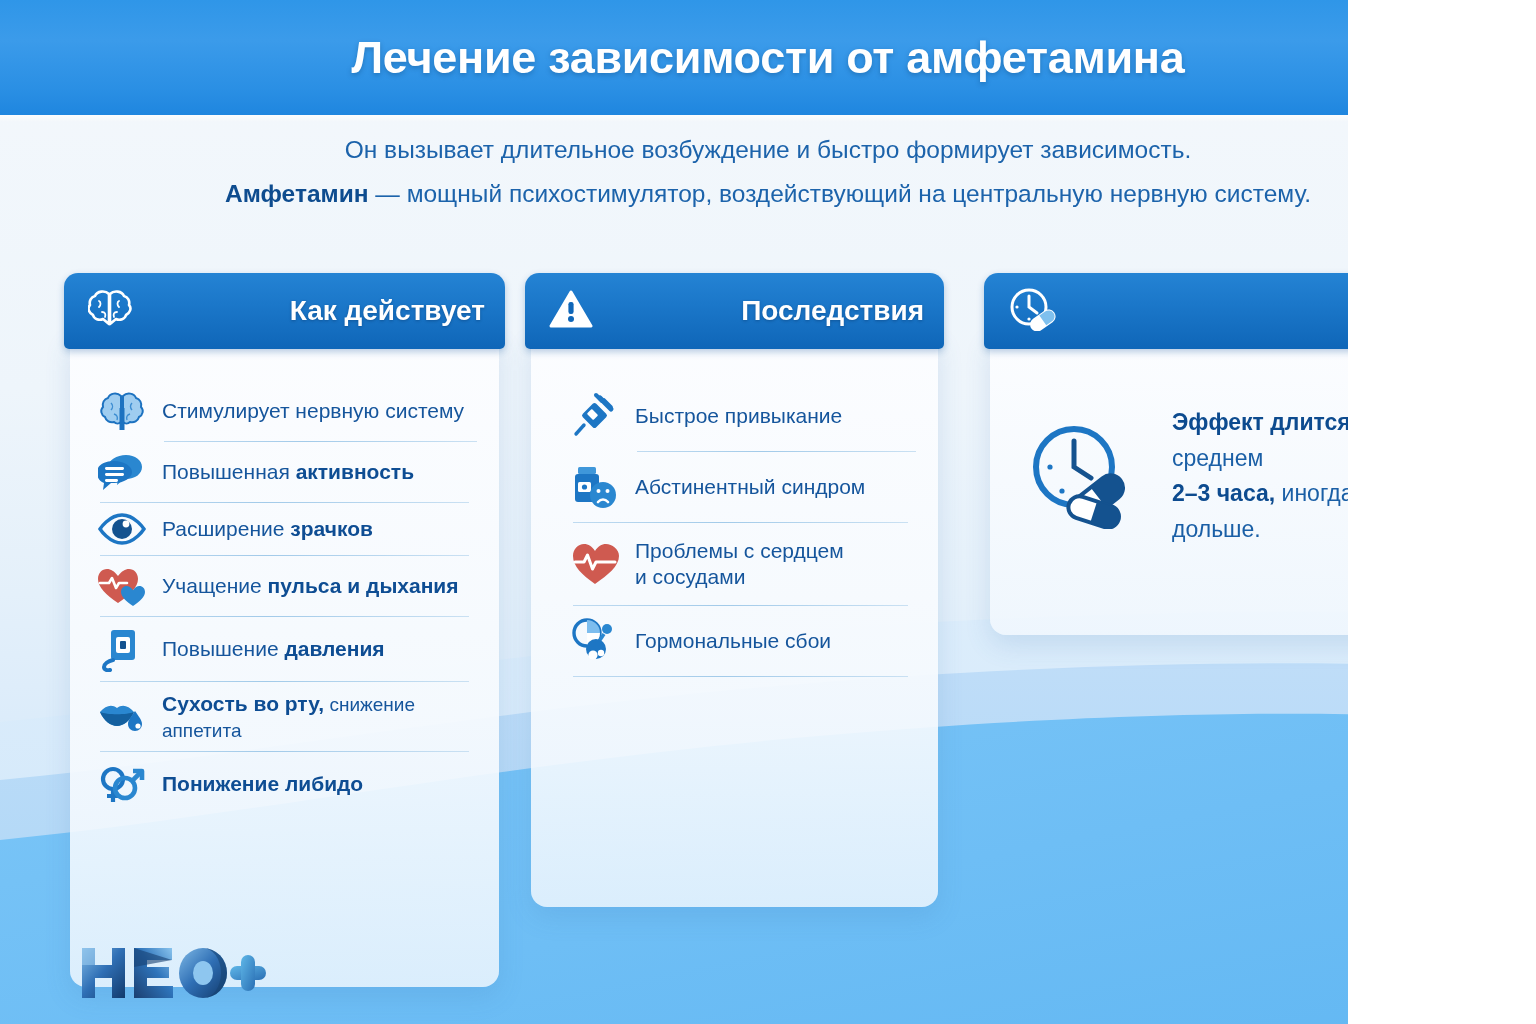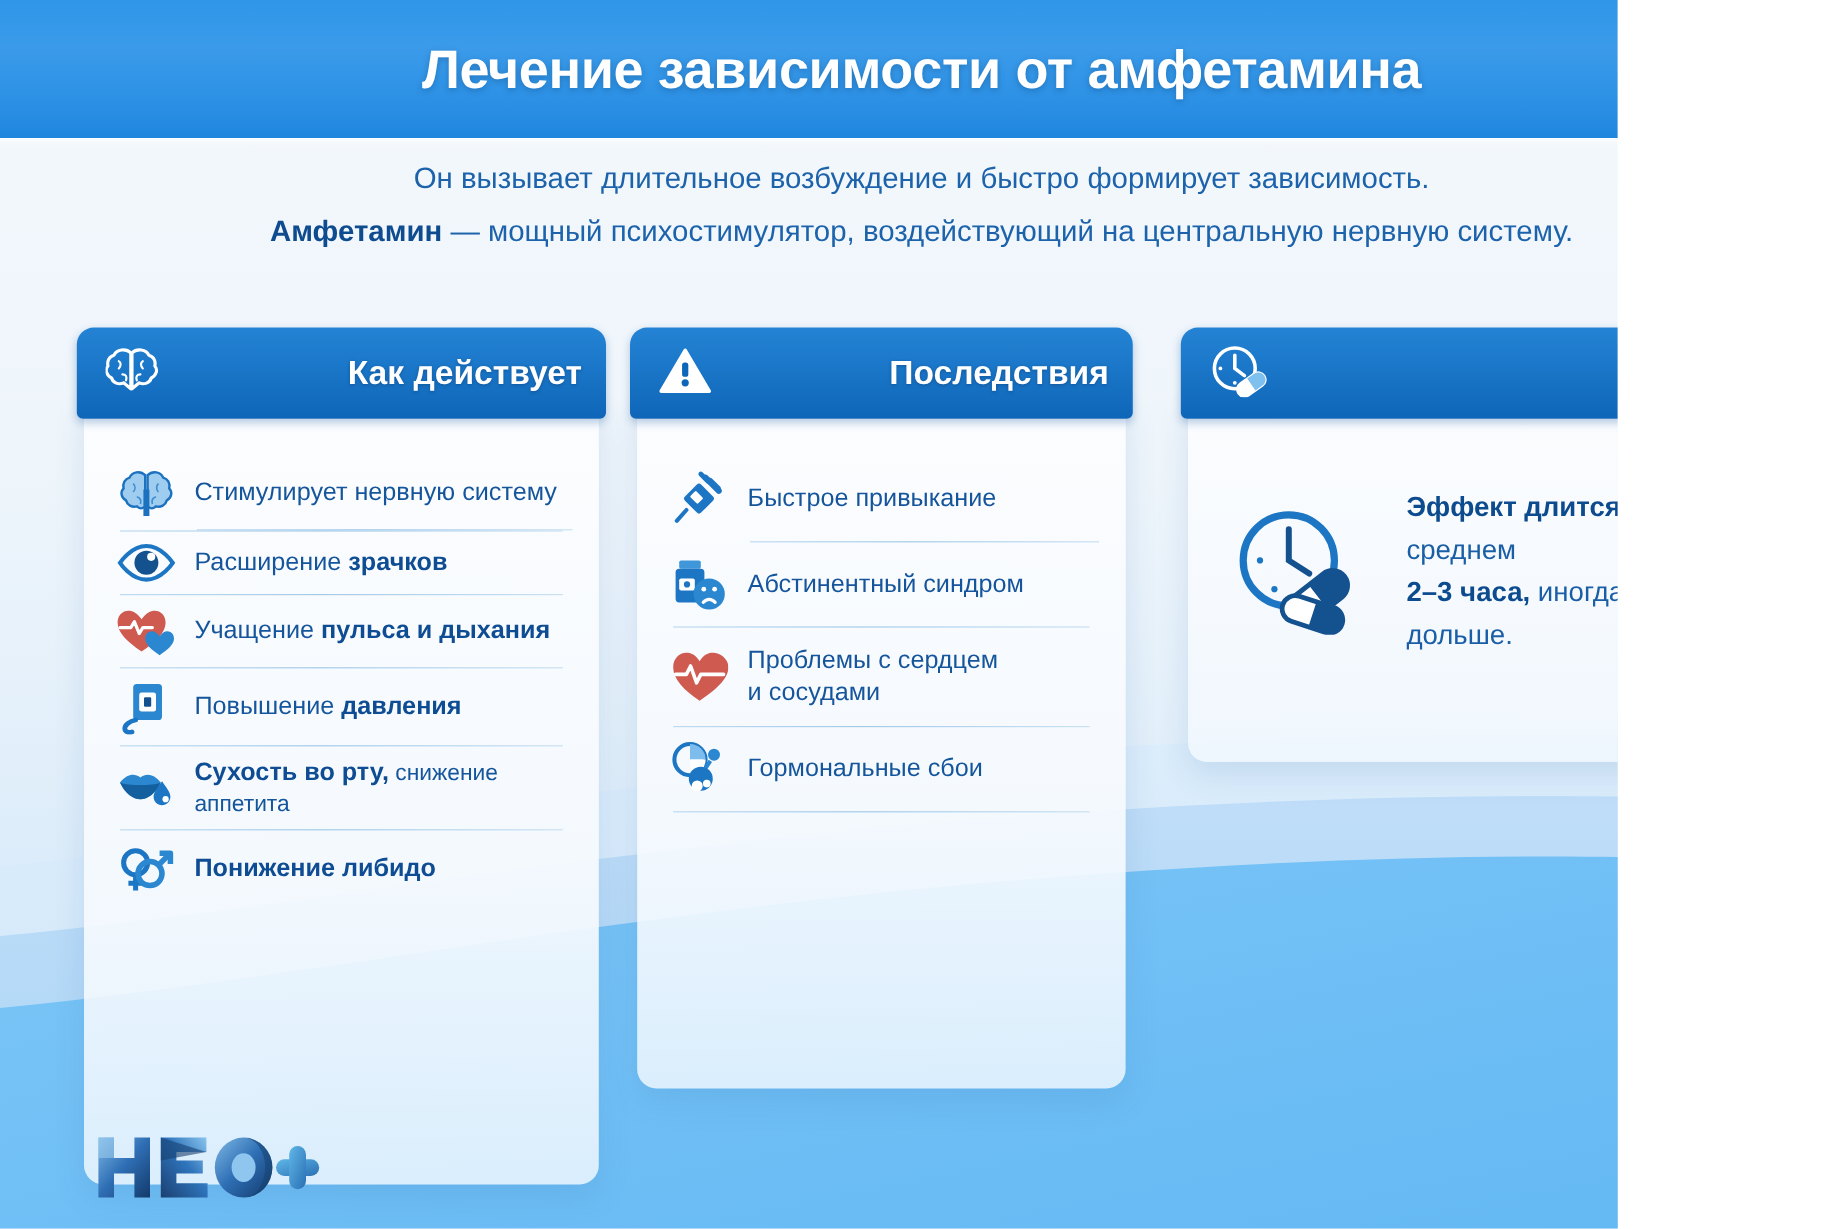--- a/index.html
+++ b/index.html
@@ -75,21 +75,21 @@
     box-shadow:0 10px 26px rgba(60,120,180,.16), 0 1px 0 rgba(255,255,255,.9) inset;
     z-index:1;
   }
 
   
   #card-how { left:64px; top:0; width:441px; }
   #card-how .card-body { height:652px; padding:46px 0 0 0; }
 
   
   #card-cons { left:525px; top:0; width:419px; }
-  #card-cons .card-body { height:572px; padding:46px 0 0 0; }
+  #card-cons .card-body { height:572px; padding:46px 0 0 12px; }
 
   
   #card-dur { left:984px; top:0; width:484px; }
   #card-dur .card-body { height:300px; }
 
   
   .list { padding:0 22px; }
   .item {
     display:flex; align-items:center; gap:14px;
     min-height:52px;
@@ -165,20 +165,34 @@
                 <path d="M23 18v22" stroke="#1d72c0" stroke-width="5" fill="none"></path>
                 <g stroke="#2d83cd" stroke-width="1.4" fill="none" opacity=".85">
                   <path d="M12 13c2 2 2 5 0 7M33 13c-2 2-2 5 0 7M15 24c3 1 4 3 3 6M31 24c-3 1-4 3-3 6"></path>
                 </g>
               </svg>
             </span>
             <span class="txt">Стимулирует нервную систему</span>
           </div>
           <div class="divider indent"></div>
 
+          <div class="item">
+            <span class="ico">
+              <svg width="48" height="42" viewBox="0 0 48 42">
+                <path d="M28 4c9 0 16 5 16 12s-7 12-16 12h-2l-7 6 1-6C13 26 10 21 10 16 10 9 19 4 28 4z" fill="#2a87d0"></path>
+                <path d="M16 10c10 0 18 5 18 11s-8 11-18 11h-3l-8 7 1-7C1 30-1 26-1 21c0-6 6-11 17-11z" fill="#1d76c4"></path>
+                <g fill="#ffffff">
+                  <rect x="7" y="16" width="19" height="3" rx="1.4"></rect>
+                  <rect x="7" y="22" width="19" height="3" rx="1.4"></rect>
+                  <rect x="7" y="28" width="13" height="3" rx="1.4"></rect>
+                </g>
+              </svg>
+            </span>
+            <span class="txt"><span>Повышенная </span><b>активность</b></span>
+          </div>
           <div class="divider full"></div>
 
           <div class="item">
             <span class="ico">
               <svg width="50" height="34" viewBox="0 0 50 34">
                 <path d="M25 3C12 3 3 17 3 17s9 14 22 14 22-14 22-14S38 3 25 3z" fill="none" stroke="#1d76c4" stroke-width="3.4"></path>
                 <circle cx="25" cy="17" r="10" fill="#14528f"></circle>
                 <circle cx="29" cy="12" r="3.4" fill="#fff"></circle>
               </svg>
             </span>

